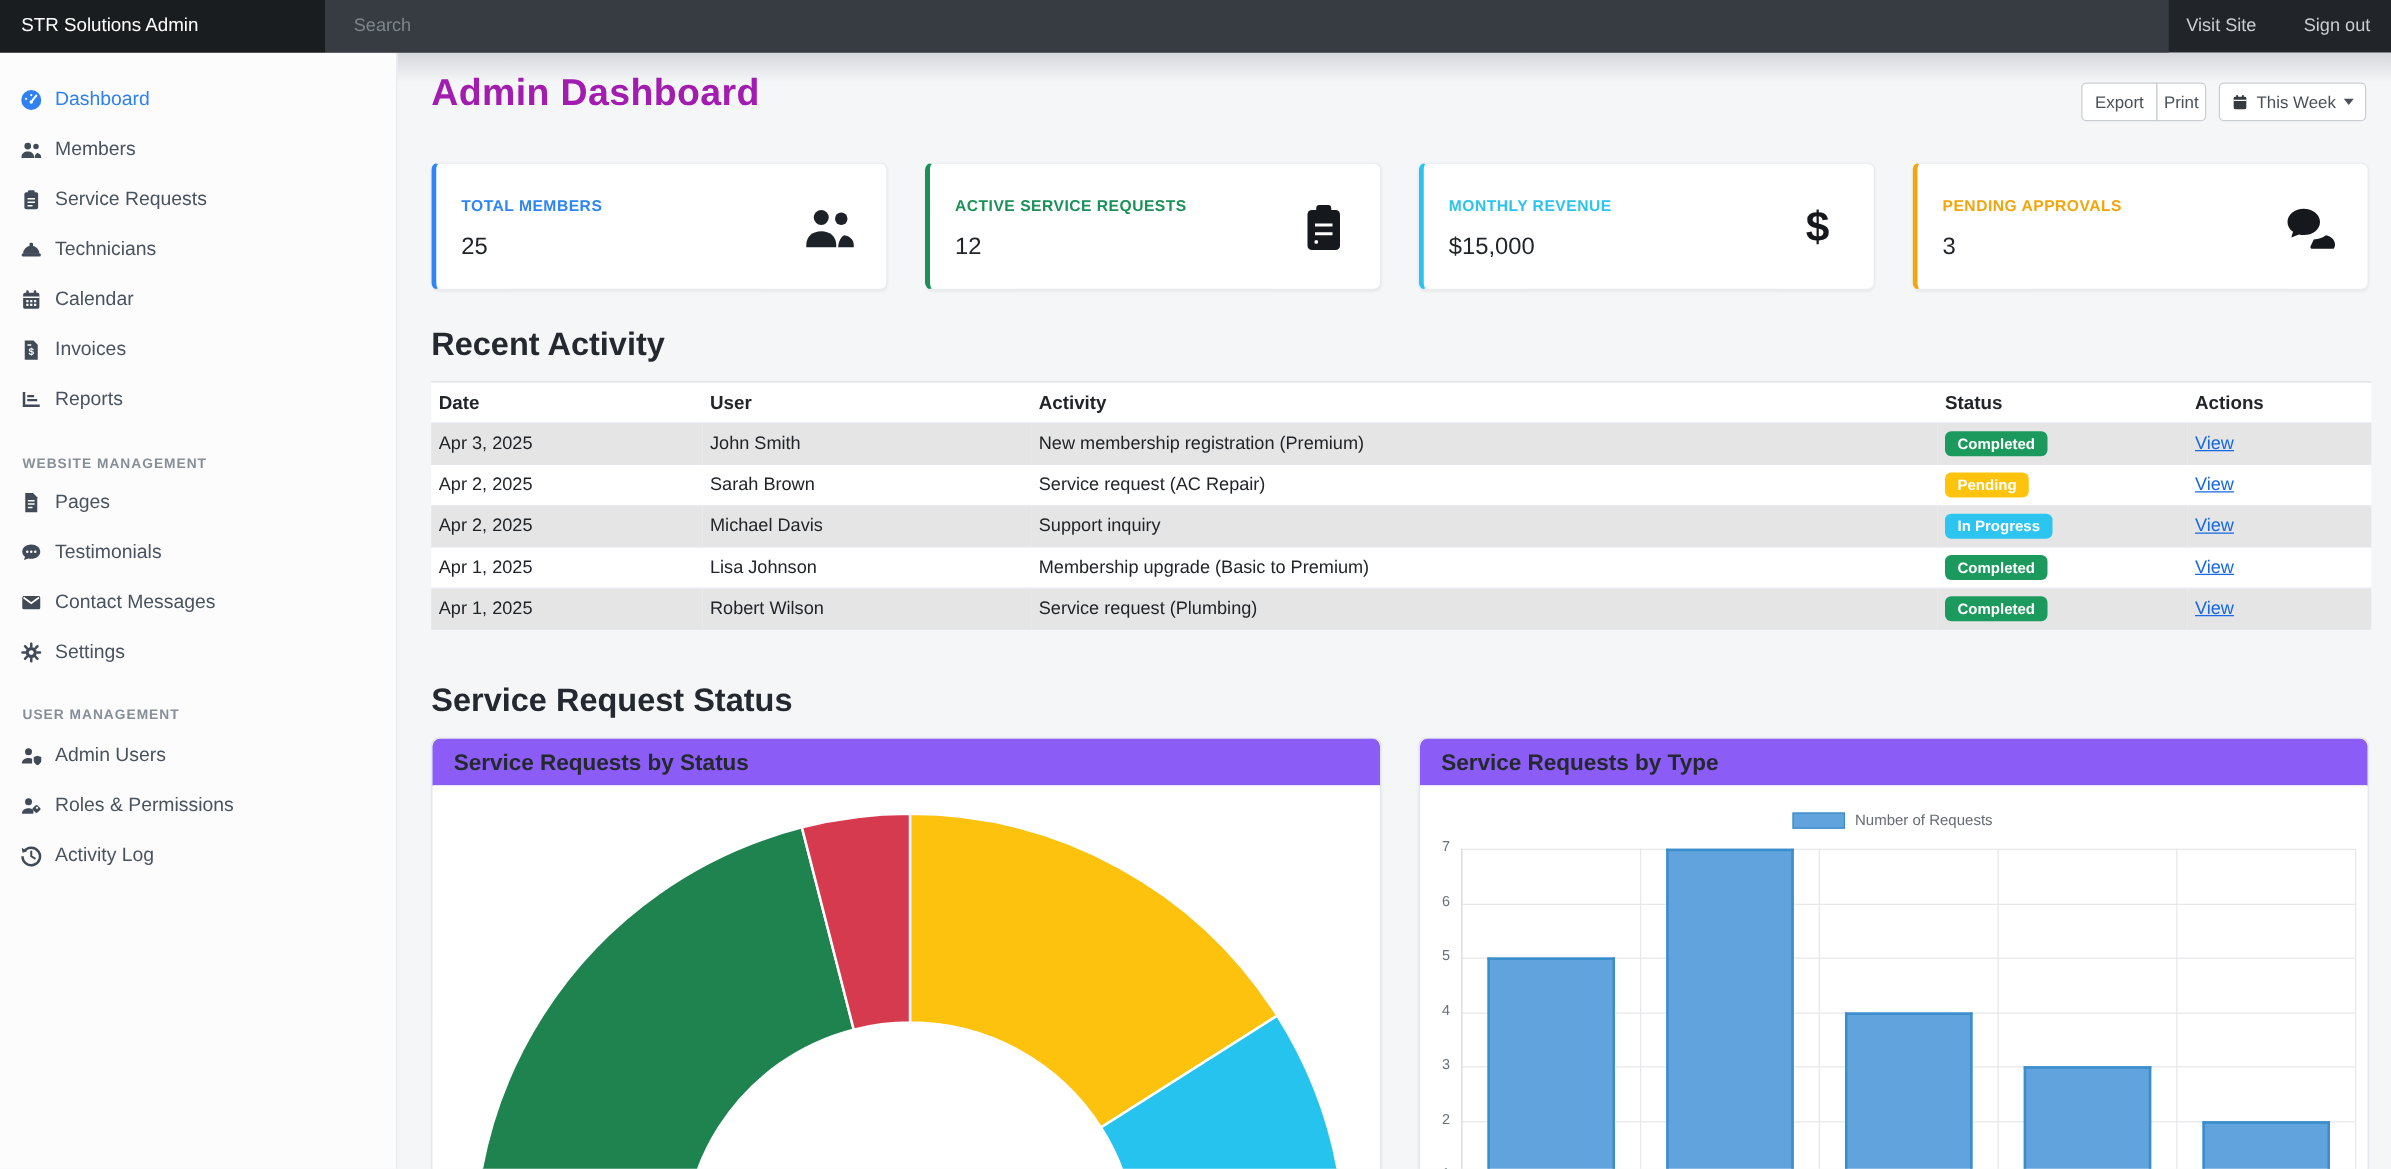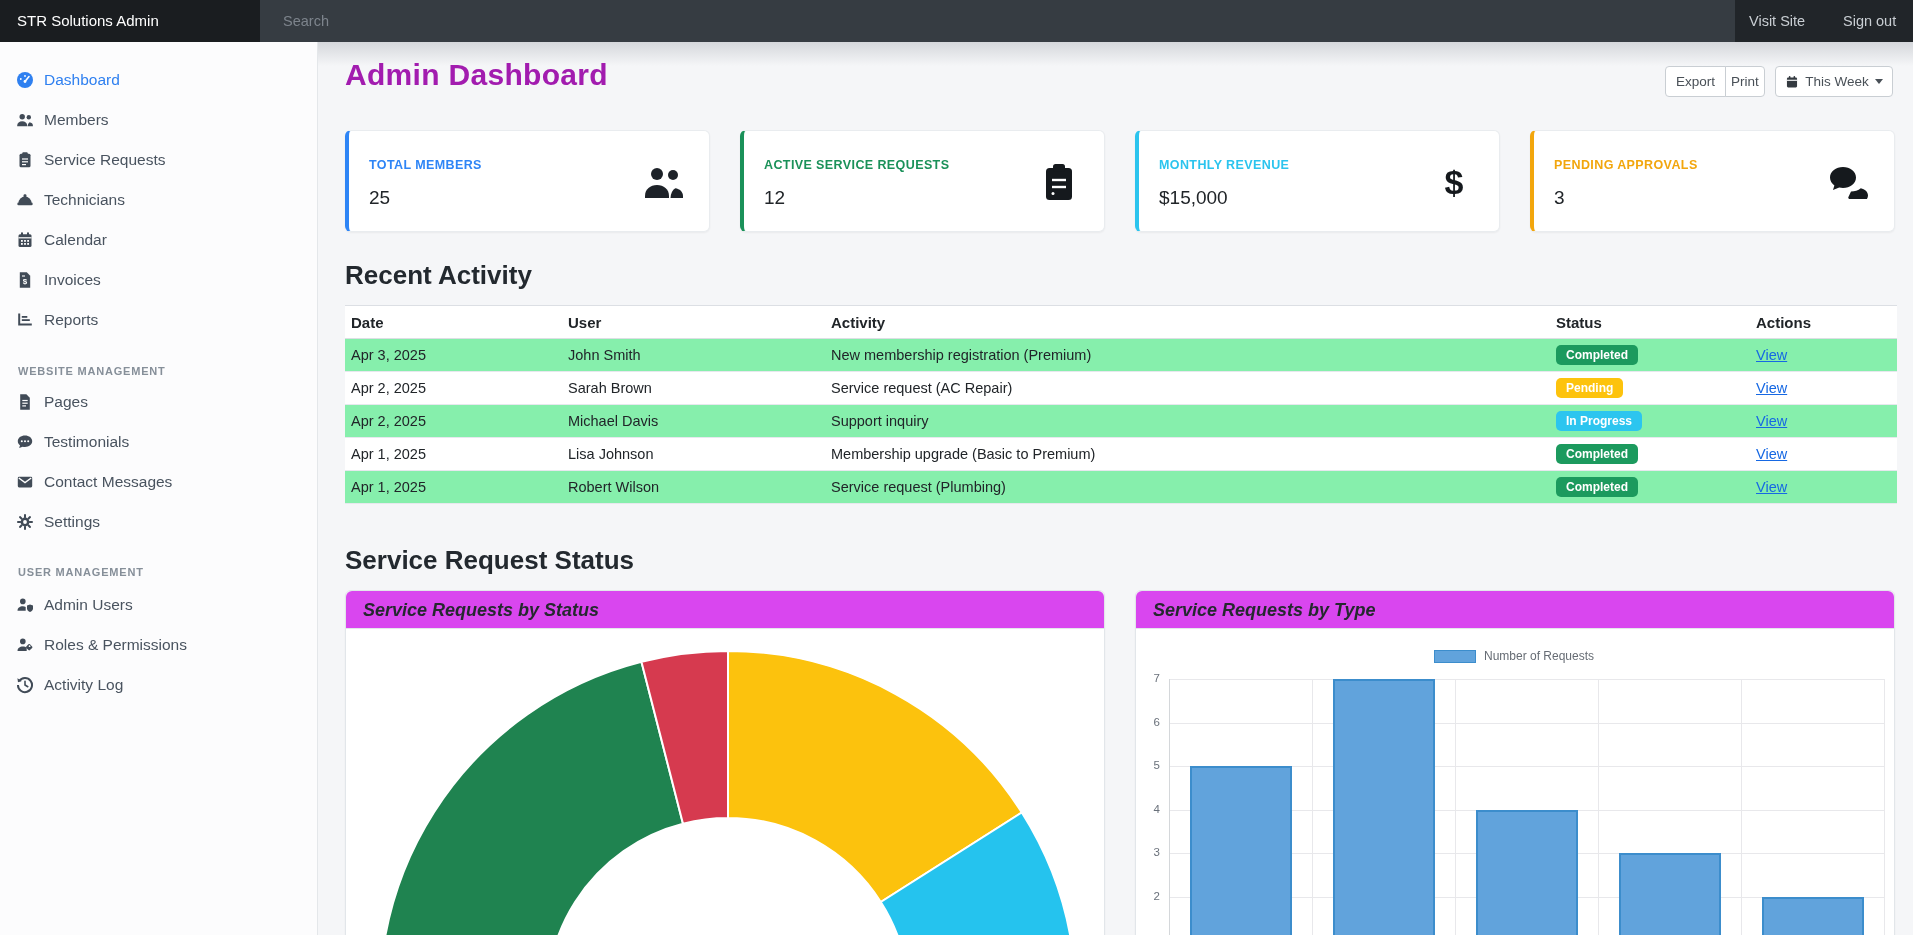--- a/index.html
+++ b/index.html
@@ -60,32 +60,32 @@
   .section-heading { position:absolute; left:345px; font-size:26px; font-weight:600; color:#23292f; z-index:6; }
   #recent-heading { top:260px; }
   #status-heading { top:545px; }
 
   table.activity { position:absolute; left:345px; top:305px; width:1552px; border-collapse:collapse; z-index:6;
                    font-size:14.5px; }
   table.activity th { text-align:left; font-size:15px; font-weight:bold; color:#212529; height:33px;
                       border-top:1px solid #dcdfe4; border-bottom:1px solid #dcdfe4; padding:0 6px;
                       background:#fff; }
   table.activity td { height:33px; padding:0 6px; border-bottom:1px solid #e7e8ee; color:#212529; background:#fff; }
-  table.activity tr.striped td { background:#86efac; }
+  table.activity tr.striped td { background:#e5e5e5; }
   .badge { display:inline-block; padding:3px 10px; border-radius:5px; color:#fff; font-size:12px; font-weight:bold; }
   .view-link { color:#1668e3; text-decoration:underline; cursor:pointer; }
 
   
   .chart-card { position:absolute; top:590px; height:400px; background:#fff; border:1px solid #e2e6ea;
                 border-radius:6px; box-shadow:0 1px 2px rgba(0,0,0,.05); z-index:6; }
   #card-status { left:345px; width:760px; }
   #card-type   { left:1135px; width:760px; }
-  .chart-card-header { position:absolute; left:0; top:0; width:100%; height:38px; background:#d946ef;
+  .chart-card-header { position:absolute; left:0; top:0; width:100%; height:38px; background:#8b5cf6;
                        border-bottom:1px solid #e3e7ea; border-radius:6px 6px 0 0; font-size:18px; font-weight:600;
-                       color:#24292e; line-height:38px; padding-left:17px;font-style:italic; }
+                       color:#24292e; line-height:38px; padding-left:17px; }
   .chart-body { position:absolute; left:0; top:38px; width:758px; height:307px; overflow:hidden; }
 
   
   .gridline-h { position:absolute; height:1px; background:#e8e8eb; }
   .gridline-v { position:absolute; width:1px; background:#e8e8eb; }
   .axis-line  { position:absolute; width:1px; background:#d4d7da; }
   .ytick { position:absolute; width:24px; text-align:right; font-size:11.5px; color:#69707a; }
   .bar { position:absolute; background:#61a3dc; border:2px solid #3c8dcc; border-bottom:none; }
   .bar-legend { position:absolute; display:flex; align-items:center; gap:8px; font-size:12px; color:#666c74; }
   .legend-swatch { width:42px; height:13px; background:#61a3dc; border:1px solid #3c8dcc; }

